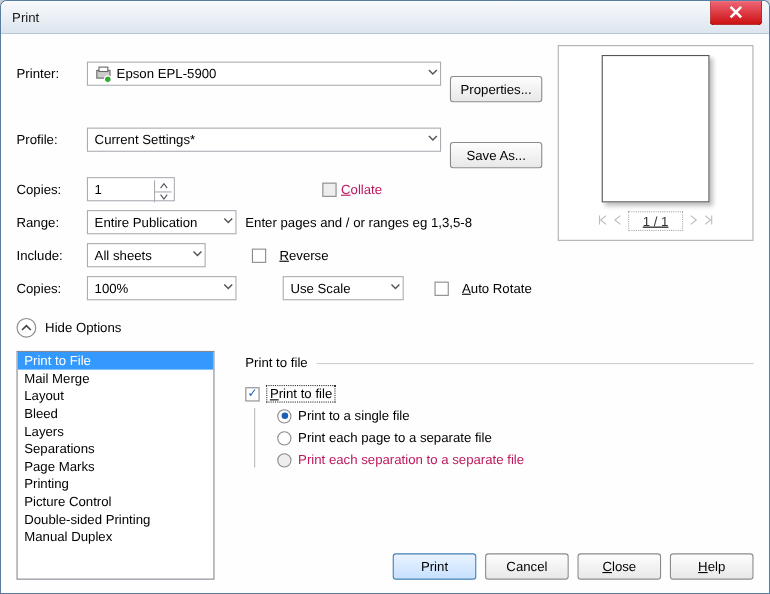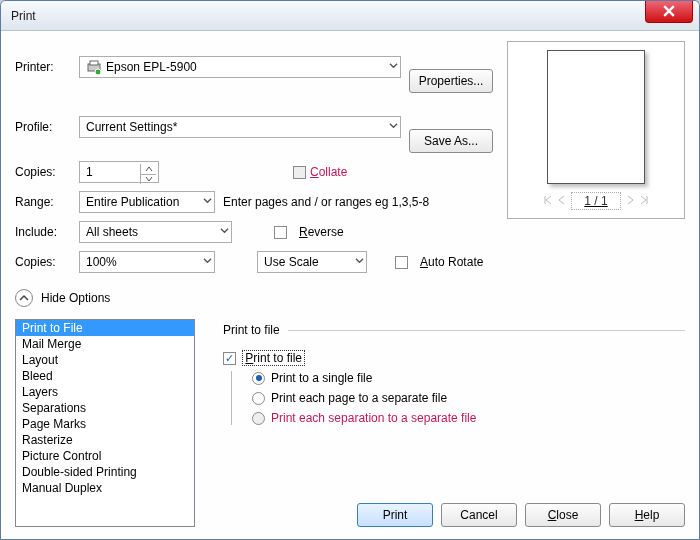--- a/index.html
+++ b/index.html
@@ -130,21 +130,21 @@
             <span>Entire Publication</span>
             <span class="arrow"><svg viewBox="0 0 10 10">
                   <path d="M1 3 L5 7 L9 3" fill="none" stroke="#555" stroke-width="1.5"></path>
                 </svg></span>
           </div>
           <span style="flex:1">Enter pages and / or ranges eg 1,3,5-8</span>
         </div>
 
         <div class="row">
           <span class="lbl">Include:</span>
-          <div class="combo" style="width:153px">
+          <div class="combo" style="width:108px">
             <span>All sheets</span>
             <span class="arrow"><svg viewBox="0 0 10 10">
                   <path d="M1 3 L5 7 L9 3" fill="none" stroke="#555" stroke-width="1.5"></path>
                 </svg></span>
           </div>
           <div style="width:26px"></div>
           <span class="chk"></span>
           <span><span class="u">R</span>everse</span>
         </div>
 
@@ -200,21 +200,21 @@
 
     <div class="lower">
       <div class="listbox" id="listbox">
           <div class="item sel">Print to File</div>
           <div class="item">Mail Merge</div>
           <div class="item">Layout</div>
           <div class="item">Bleed</div>
           <div class="item">Layers</div>
           <div class="item">Separations</div>
           <div class="item">Page Marks</div>
-          <div class="item">Rasterize</div>
+          <div class="item">Printing</div>
           <div class="item">Picture Control</div>
           <div class="item">Double-sided Printing</div>
           <div class="item">Manual Duplex</div>
         </div>
       <div class="rightpanel">
         <div class="section-title">
           <span>Print to file</span>
           <div class="line"></div>
         </div>
         <div style="margin-top:14px;">

